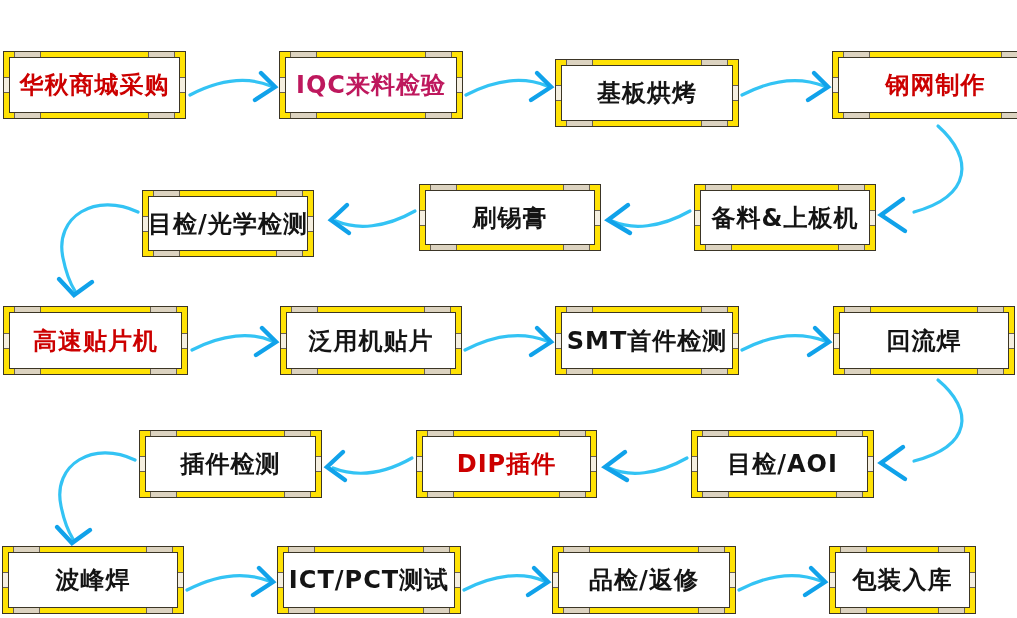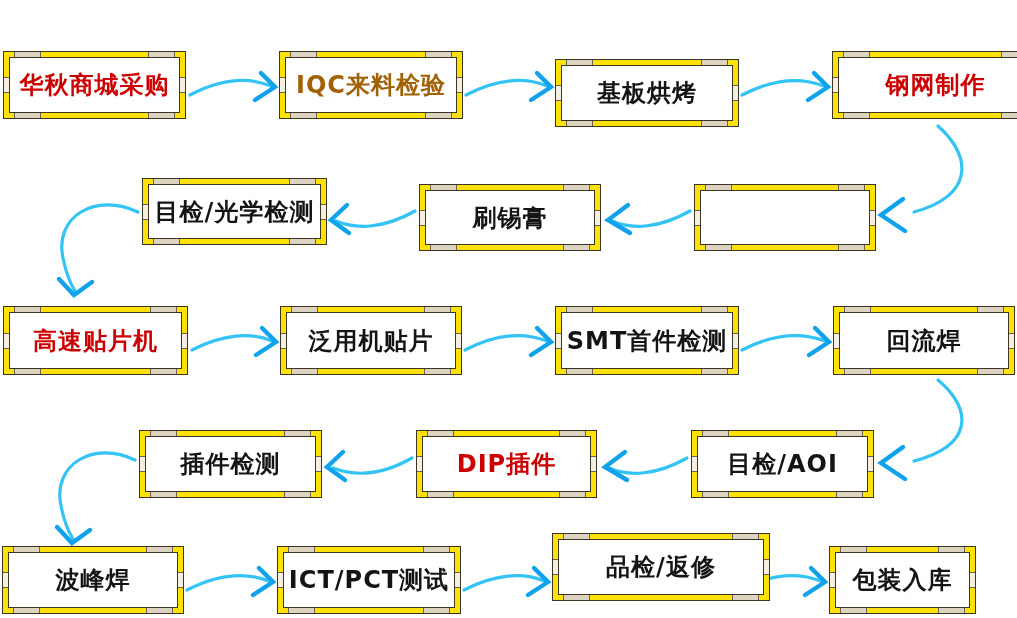--- a/index.html
+++ b/index.html
@@ -131,21 +131,21 @@
   <div class="node" style="left:4px;top:52px;width:181px;height:66px">
     <span class="lbl" style="color: rgb(204, 0, 0);">华秋商城采购</span>
   <i class="nt l"></i>
       <i class="nt r"></i>
       <i class="nt tl"></i>
       <i class="nt tr"></i>
       <i class="nt bl"></i>
       <i class="nt br"></i>
     </div>
   <div class="node" style="left:280px;top:52px;width:182px;height:66px">
-    <span class="lbl" style="color: #a16207;">IQC来料检验</span>
+    <span class="lbl" style="color: #be185d;">IQC来料检验</span>
   <i class="nt l"></i>
       <i class="nt r"></i>
       <i class="nt tl"></i>
       <i class="nt tr"></i>
       <i class="nt bl"></i>
       <i class="nt br"></i>
     </div>
   <div class="node" style="left:556px;top:60px;width:182px;height:66px">
     <span class="lbl" style="color: rgb(20, 20, 20);">基板烘烤</span>
   <i class="nt l"></i>
@@ -159,37 +159,38 @@
     <span class="lbl" style="color: rgb(204, 0, 0);">钢网制作</span>
   <i class="nt l"></i>
       <i class="nt r"></i>
       <i class="nt tl"></i>
       <i class="nt tr"></i>
       <i class="nt bl"></i>
       <i class="nt br"></i>
     </div>
 
   <div class="node" style="left:695px;top:185px;width:180px;height:65px">
+    <span class="lbl" style="color: rgb(20, 20, 20);">备料&amp;上板机</span>
   <i class="nt l"></i>
       <i class="nt r"></i>
       <i class="nt tl"></i>
       <i class="nt tr"></i>
       <i class="nt bl"></i>
       <i class="nt br"></i>
     </div>
   <div class="node" style="left:420px;top:185px;width:180px;height:65px">
     <span class="lbl" style="color: rgb(20, 20, 20);">刷锡膏</span>
   <i class="nt l"></i>
       <i class="nt r"></i>
       <i class="nt tl"></i>
       <i class="nt tr"></i>
       <i class="nt bl"></i>
       <i class="nt br"></i>
     </div>
-  <div class="node" style="left:143px;top:179px;width:183px;height:65px">
+  <div class="node" style="left:143px;top:191px;width:170px;height:65px">
     <span class="lbl" style="color: rgb(20, 20, 20);">目检/光学检测</span>
   <i class="nt l"></i>
       <i class="nt r"></i>
       <i class="nt tl"></i>
       <i class="nt tr"></i>
       <i class="nt bl"></i>
       <i class="nt br"></i>
     </div>
 
   <div class="node" style="left:4px;top:307px;width:183px;height:67px">
@@ -268,21 +269,21 @@
     </div>
   <div class="node" style="left:278px;top:547px;width:182px;height:66px">
     <span class="lbl" style="color: rgb(20, 20, 20);">ICT/PCT测试</span>
   <i class="nt l"></i>
       <i class="nt r"></i>
       <i class="nt tl"></i>
       <i class="nt tr"></i>
       <i class="nt bl"></i>
       <i class="nt br"></i>
     </div>
-  <div class="node" style="left:553px;top:534px;width:216px;height:66px">
+  <div class="node" style="left:553px;top:547px;width:182px;height:66px">
     <span class="lbl" style="color: rgb(20, 20, 20);">品检/返修</span>
   <i class="nt l"></i>
       <i class="nt r"></i>
       <i class="nt tl"></i>
       <i class="nt tr"></i>
       <i class="nt bl"></i>
       <i class="nt br"></i>
     </div>
   <div class="node" style="left:830px;top:547px;width:145px;height:66px">
     <span class="lbl" style="color: rgb(20, 20, 20);">包装入库</span>

